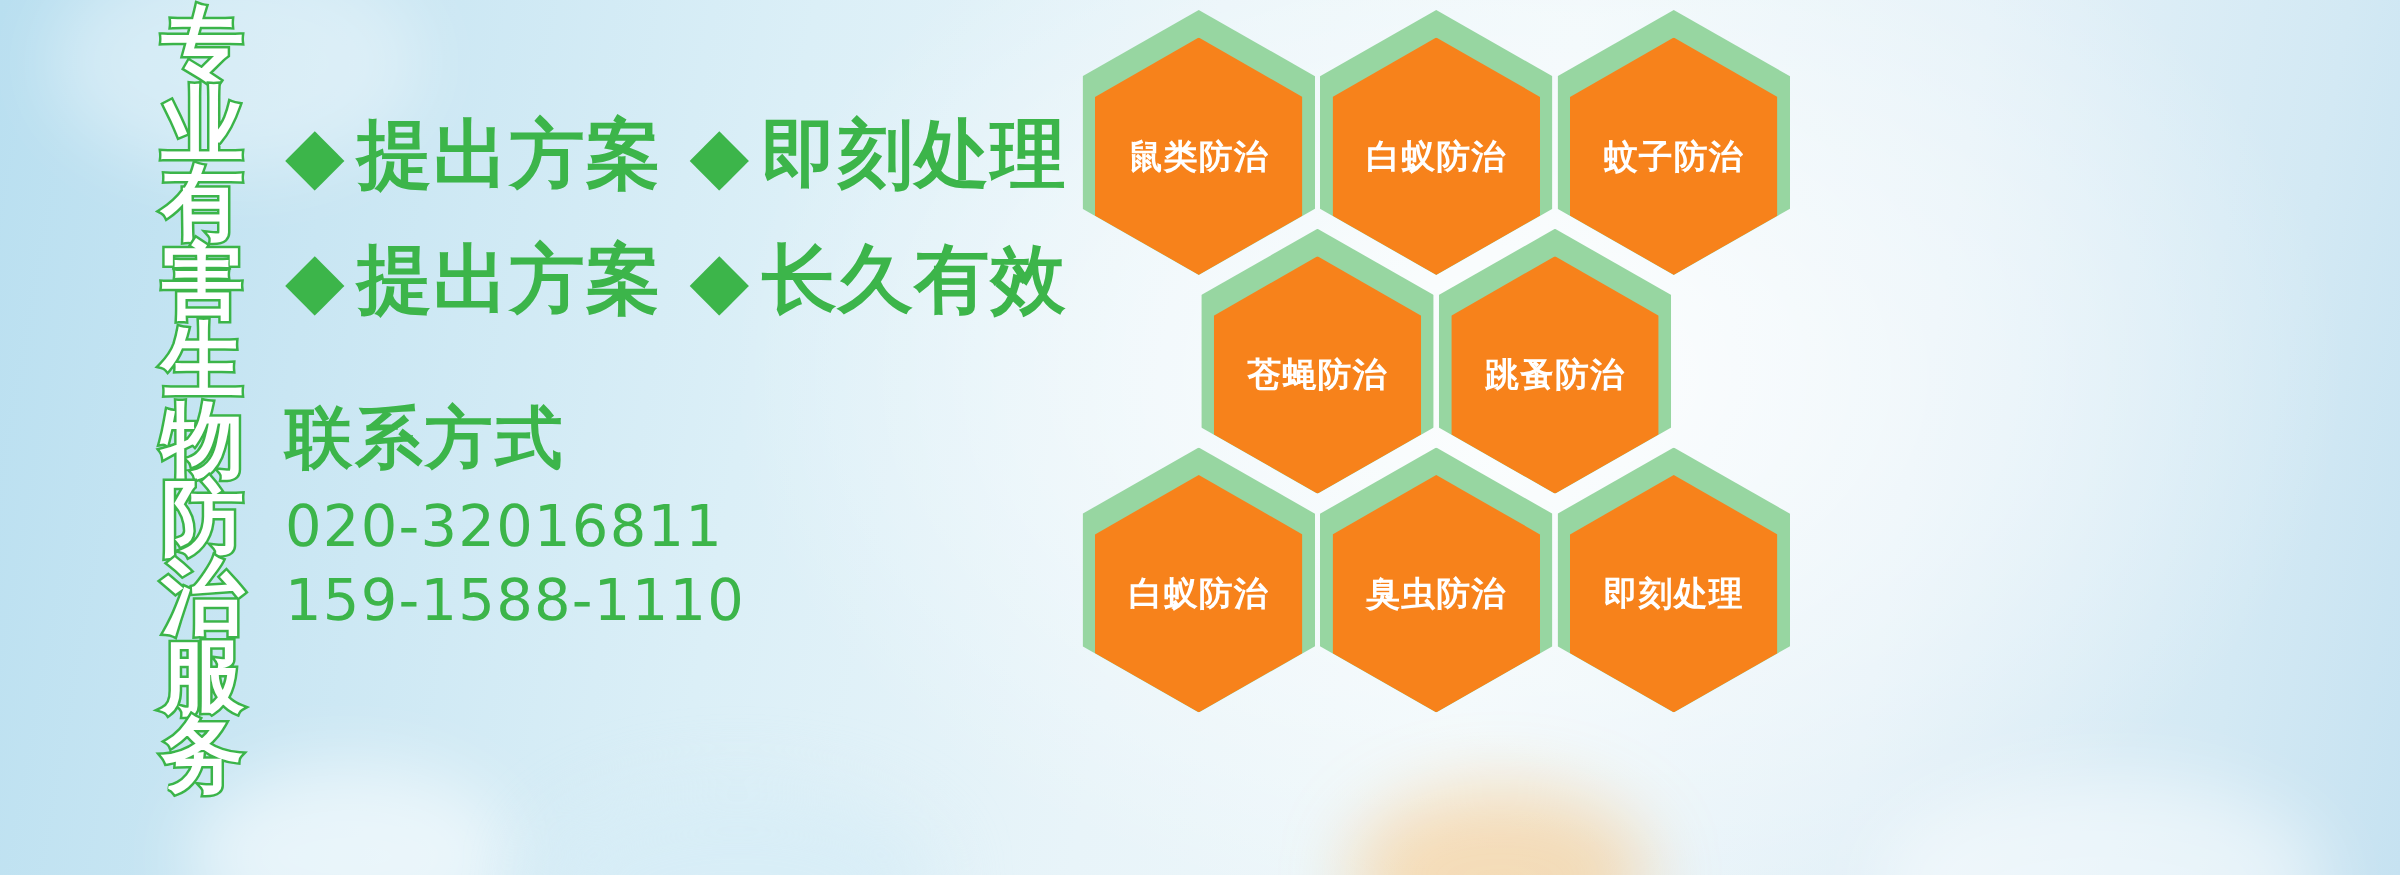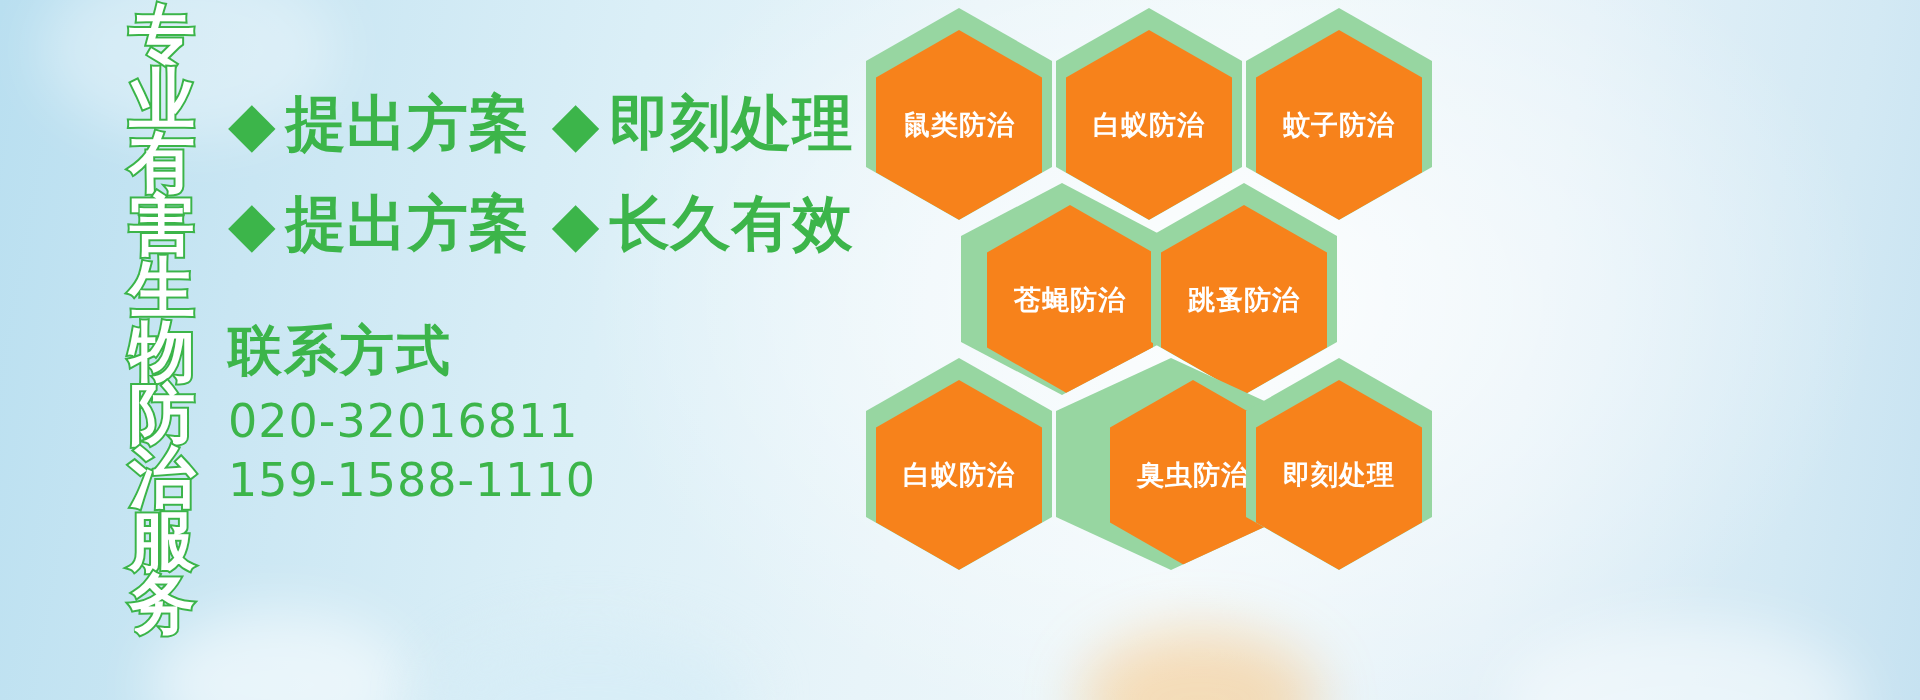--- a/index.html
+++ b/index.html
@@ -186,39 +186,39 @@
         <span class="hlabel">白蚁防治</span>
       </div>
     </div>
 
     <div class="hex" style="left:386px;top:8px;">
       <div class="inner">
         <span class="hlabel">蚊子防治</span>
       </div>
     </div>
 
-    <div class="hex" style="left:101px;top:183px;padding-left:16px;">
+    <div class="hex" style="left:101px;top:183px;">
       <div class="inner">
         <span class="hlabel">苍蝇防治</span>
       </div>
     </div>
 
     <div class="hex" style="left:291px;top:183px;">
       <div class="inner">
         <span class="hlabel">跳蚤防治</span>
       </div>
     </div>
 
     <div class="hex" style="left:6px;  top:358px;">
       <div class="inner">
         <span class="hlabel">白蚁防治</span>
       </div>
     </div>
 
-    <div class="hex" style="left:196px;top:358px;padding-left:44px;">
+    <div class="hex" style="left:196px;top:358px;">
       <div class="inner">
         <span class="hlabel">臭虫防治</span>
       </div>
     </div>
 
     <div class="hex" style="left:386px;top:358px;">
       <div class="inner">
         <span class="hlabel">即刻处理</span>
       </div>
     </div>

